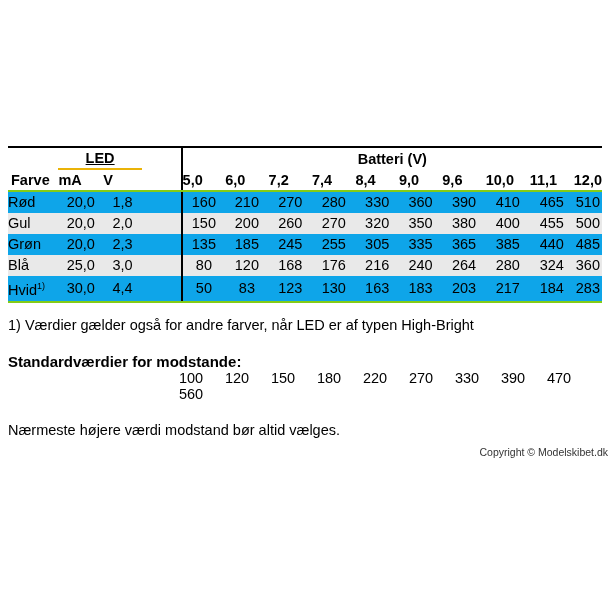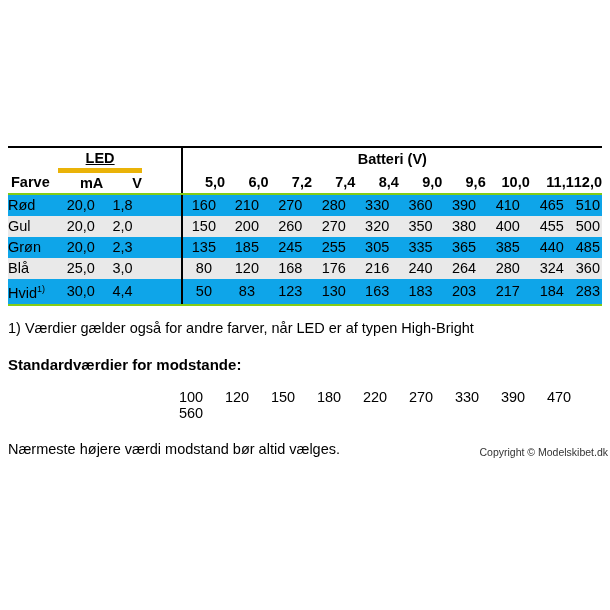--- a/index.html
+++ b/index.html
@@ -37,21 +37,21 @@
     margin: 0;
   }
   .hdr-row td {
     font-weight: bold;
     text-align: center;
     padding: 1px 0 1px 0;
     height: 20px;
   }
   .hdr-row2 td {
     font-weight: bold;
-    text-align: right;
+    text-align: left;
     padding: 1px 0 3px 0;
     height: 20px;
   }
   .cell {
     text-align: center;
     height: 21px;
     line-height: 21px;
   }
   .cell-left {
     text-align: left;
@@ -73,38 +73,38 @@
   .vline-right {
     border-right: 2px solid #000;
   }
   .zebra {
     background: #e9e9e9;
   }
   .white {
     background: #0ea5e9;
   }
   .led-span {
-    border-bottom: 5px solid #eab308;
+    border-bottom: 2px solid #eab308;
     text-decoration: underline;
   }
   .note {
     margin-top: 14px;
     font-size: 14.5px;
   }
   .sup {
     font-size: 9px;
     vertical-align: super;
   }
   .std-title {
     margin-top: 20px;
     font-size: 15px;
     font-weight: bold;
   }
   .std-values {
-    margin-top: 16px;
+    margin-top: 0;
     font-size: 14.5px;
     padding-left: 160px;
   }
   .std-values span {
     display: inline-block;
     width: 46px;
     text-align: center;
   }
   .closing {
     margin-top: 20px;

